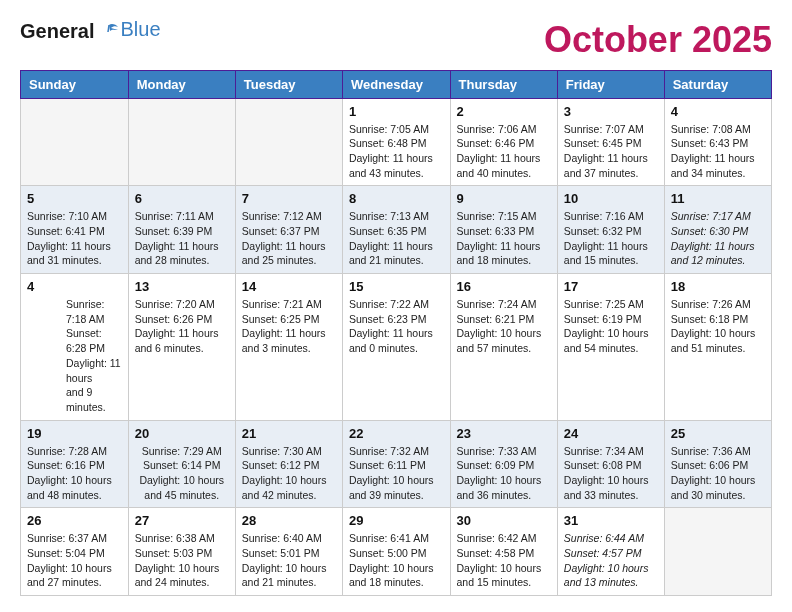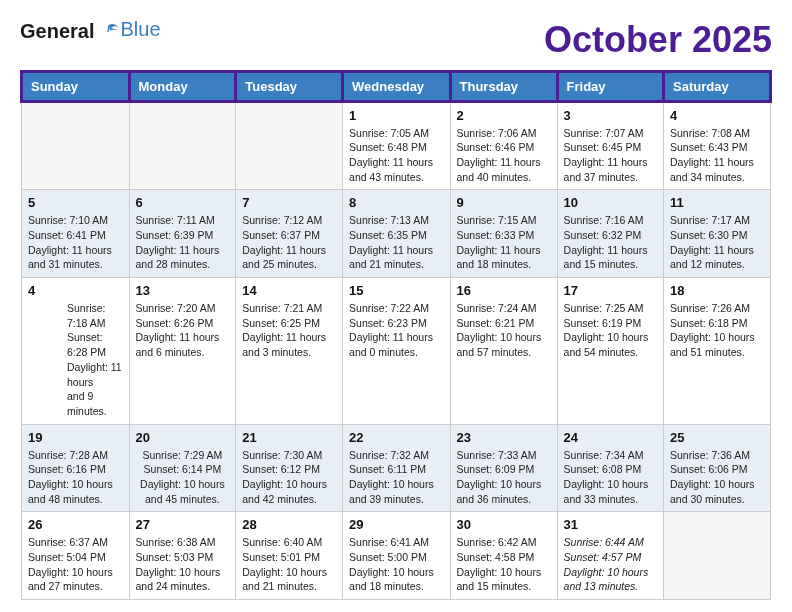--- a/index.html
+++ b/index.html
@@ -20,40 +20,40 @@
       display: flex;
       flex-direction: row;
       align-items: flex-start;
     }
     .title-block {
       text-align: right;
     }
     .month-title {
       font-size: 36px;
       font-weight: bold;
-      color: #4c1d95;
+      color: #be185d;
       line-height: 1.1;
     }
     .location-title {
       font-size: 16px;
       color: #333;
     }
     .calendar {
       width: 100%;
       border-collapse: collapse;
       border: 1px solid #ccc;
     }
     .calendar th {
       background-color: #3a7fc1;
       color: #fff;
       font-size: 13px;
       font-weight: bold;
       text-align: left;
       padding: 6px 8px;
-      border: 3px solid #4c1d95;
+      border: 1px solid #4c1d95;
     }
     .calendar td {
       vertical-align: top;
       border: 1px solid #ccc;
       padding: 5px 6px;
       width: 108px;
       min-height: 80px;
       background: #fff;
       font-size: 11px;
       color: #222;
@@ -179,21 +179,21 @@
         </td>
         <td>
           <div class="day-number">10</div>
           <div class="day-info" style="white-space: pre-line;">Sunrise: 7:16 AM
 Sunset: 6:32 PM
 Daylight: 11 hours
 and 15 minutes.</div>
         </td>
         <td>
           <div class="day-number">11</div>
-          <div class="day-info" style="white-space: pre-line;">Sunrise: 7:17 AM
+          <div class="day-info" style="white-space: pre-line; font-style: italic;">Sunrise: 7:17 AM
 Sunset: 6:30 PM
 Daylight: 11 hours
 and 12 minutes.</div>
         </td>
       </tr>
       <tr class="row-odd">
         <td>
           <div class="day-number">4</div>
           <div class="day-info" style="white-space: pre-line; margin-left: 39px;">Sunrise: 7:18 AM
 Sunset: 6:28 PM

